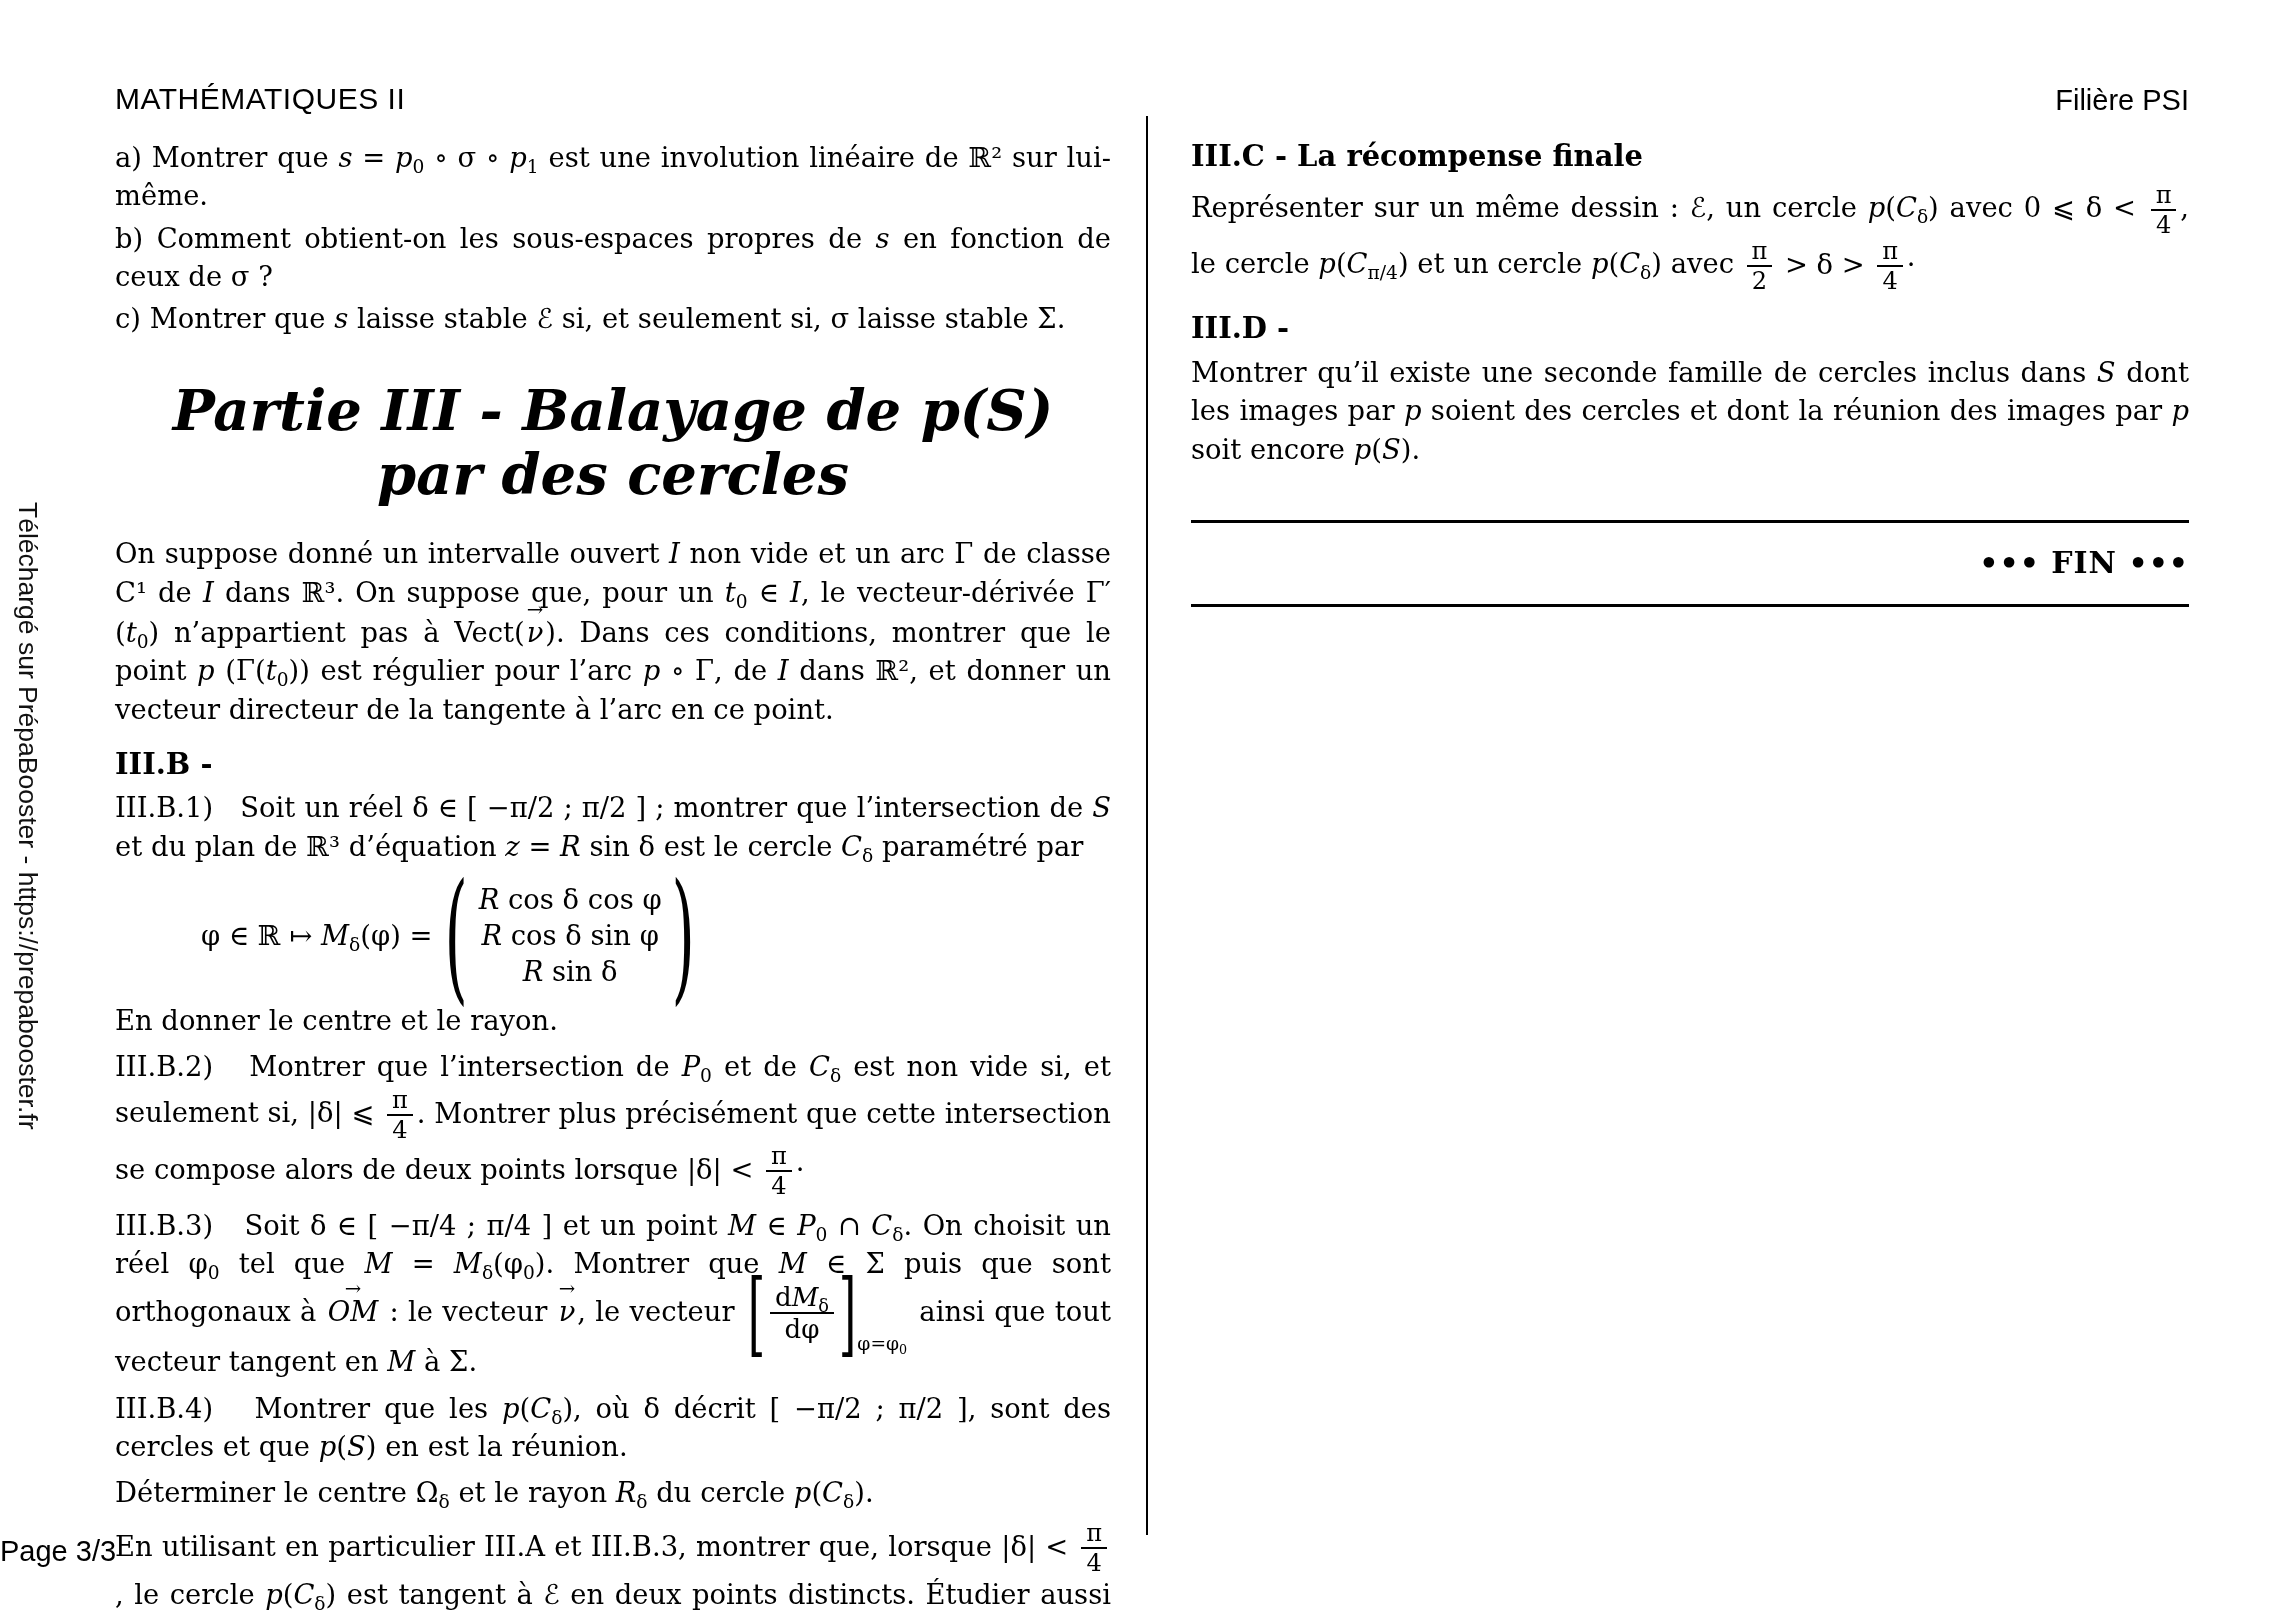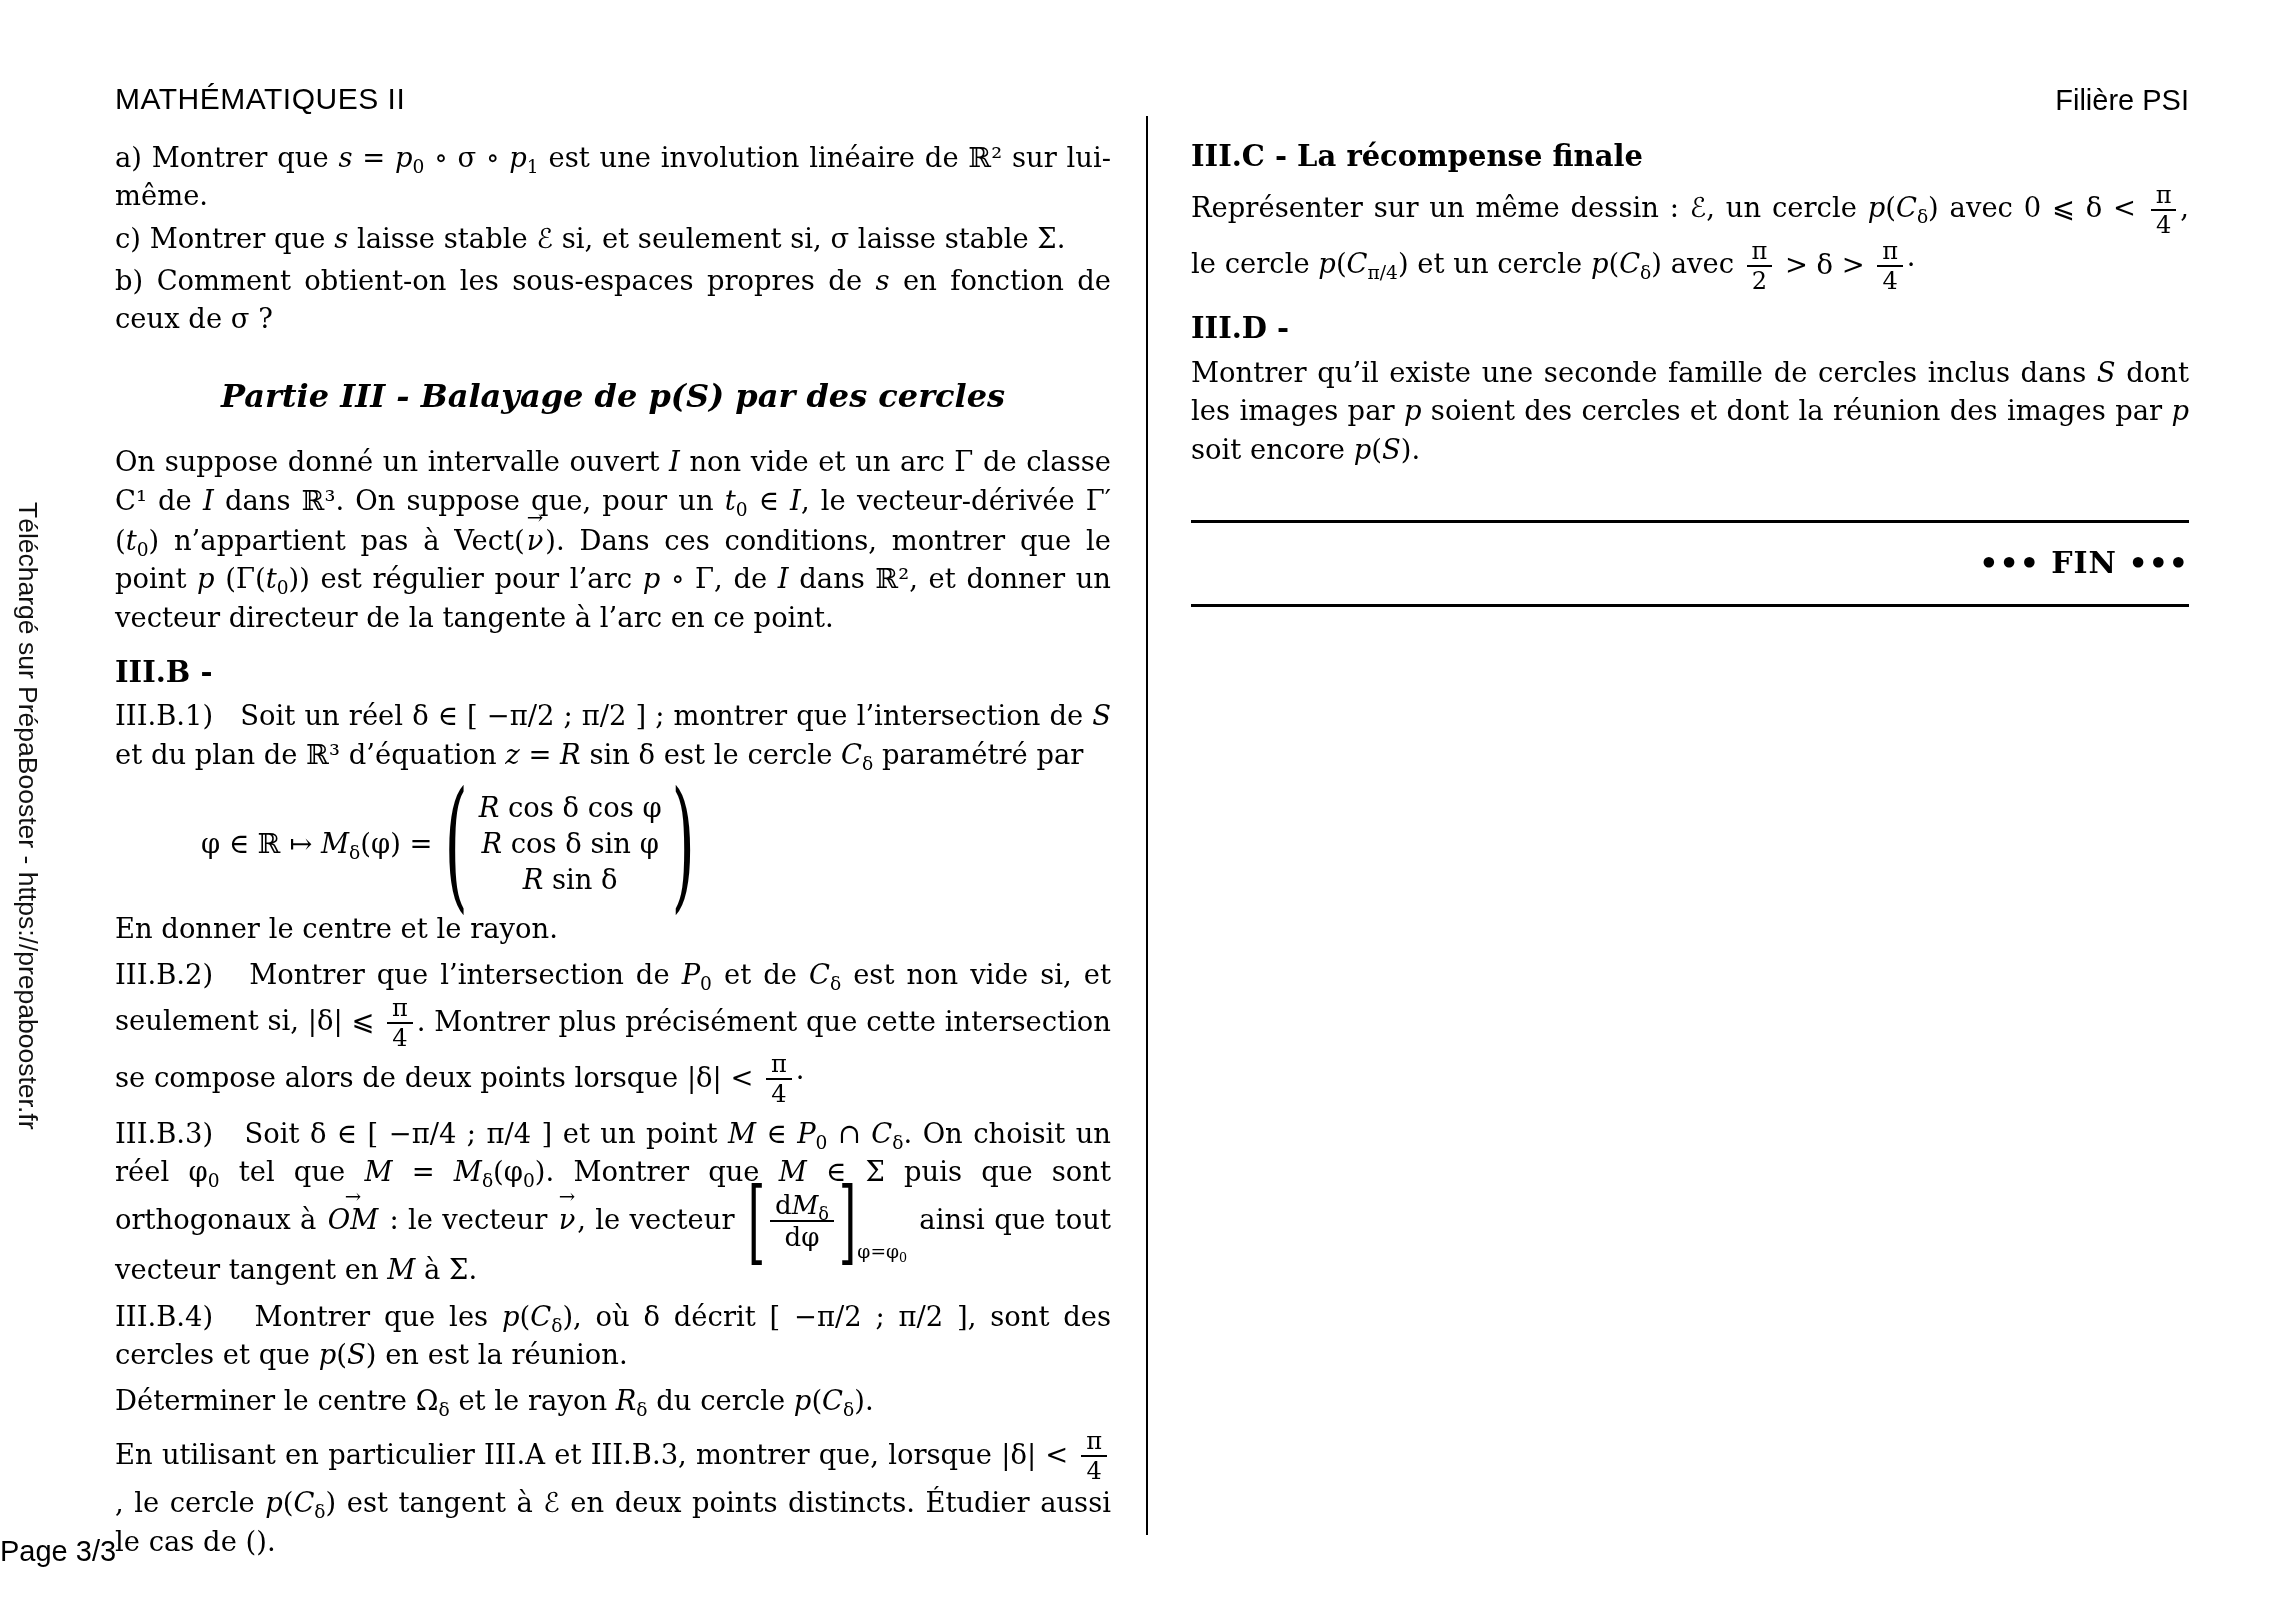--- a/index.html
+++ b/index.html
@@ -18,21 +18,21 @@
   .divider{position:absolute;left:1146px;top:116px;width:2px;height:1419px;background:#000}
   .page-footer{position:absolute;left:0;width:2293px;top:1535px;text-align:left;
     font-family:"Liberation Sans","DejaVu Sans",sans-serif;font-size:29px}
 
   .col{position:absolute;top:139px;font-size:27.4px;line-height:1.40;text-align:justify}
   .col-left{left:115px;width:996px}
   .col-right{left:1191px;width:998px}
 
   .qline{margin:0 0 3.9px 0}
   .para{margin:5.9px 0 7.8px 0}
-  .part-title{font-size:32px;font-weight:bold;font-style:italic;text-align:center;
+  .part-title{font-size:56px;font-weight:bold;font-style:italic;text-align:center;
     margin:39px 0 29px 0;line-height:1.15}
   .sec-heading{font-weight:bold;font-size:29px;margin:17.6px 0 7.8px 0;text-align:left;line-height:1.2}
 
   sub{font-size:.68em;line-height:0}
   i{font-style:italic}
 
   
   .frac{display:inline-block;vertical-align:middle;text-align:center;line-height:1.08;
     margin:0 3.9px;font-size:.88em}
   .frac .num{display:block;border-bottom:2px solid #000;padding:0 4.9px 1px 4.9px}
@@ -67,22 +67,22 @@
 
 <div>
 
   <div class="hdr-left">MATHÉMATIQUES II</div>
   <div class="hdr-right">Filière PSI</div>
   <div class="watermark">Téléchargé sur PrépaBooster - https://prepabooster.fr</div>
   <div class="divider"></div>
 
   <div class="col col-left">
     <p class="qline">a) Montrer que <i>s</i> = <i>p</i><sub>0</sub> ∘ σ ∘ <i>p</i><sub>1</sub> est une involution linéaire de ℝ² sur lui-même.</p>
+    <p class="qline">b) Comment obtient-on les sous-espaces propres de <i>s</i> en fonction de ceux de σ ?</p>
     <p class="qline">c) Montrer que <i>s</i> laisse stable ℰ si, et seulement si, σ laisse stable Σ.</p>
-    <p class="qline">b) Comment obtient-on les sous-espaces propres de <i>s</i> en fonction de ceux de σ ?</p>
 
     <div class="part-title">Partie III - Balayage de p(S) par des cercles</div>
 
     <p class="para"><span>On suppose donné un intervalle ouvert <i>I</i> non vide et un arc Γ de classe C¹ de <i>I</i> dans ℝ³. On suppose que, pour un <i>t</i><sub>0</sub> ∈ <i>I</i>, le vecteur-dérivée Γ′(<i>t</i><sub>0</sub>) n’appartient pas à Vect(</span><span class="vec"><span class="arr">→</span><span>ν</span></span><span>). Dans ces conditions, montrer que le point <i>p</i> (Γ(<i>t</i><sub>0</sub>)) est régulier pour l’arc <i>p</i> ∘ Γ, de <i>I</i> dans ℝ², et donner un vecteur directeur de la tangente à l’arc en ce point.</span></p>
 
     <div class="sec-heading">III.B -</div>
     <p class="para">III.B.1)&nbsp;&nbsp; Soit un réel δ ∈ [ −π/2 ; π/2 ] ; montrer que l’intersection de <i>S</i> et du plan de ℝ³ d’équation <i>z</i> = <i>R</i> sin δ est le cercle <i>C</i><sub>δ</sub> paramétré par</p>
 
     <div class="equation">
       <span class="eq-lhs">φ ∈ ℝ ↦ <i>M</i><sub>δ</sub>(φ) = </span>

